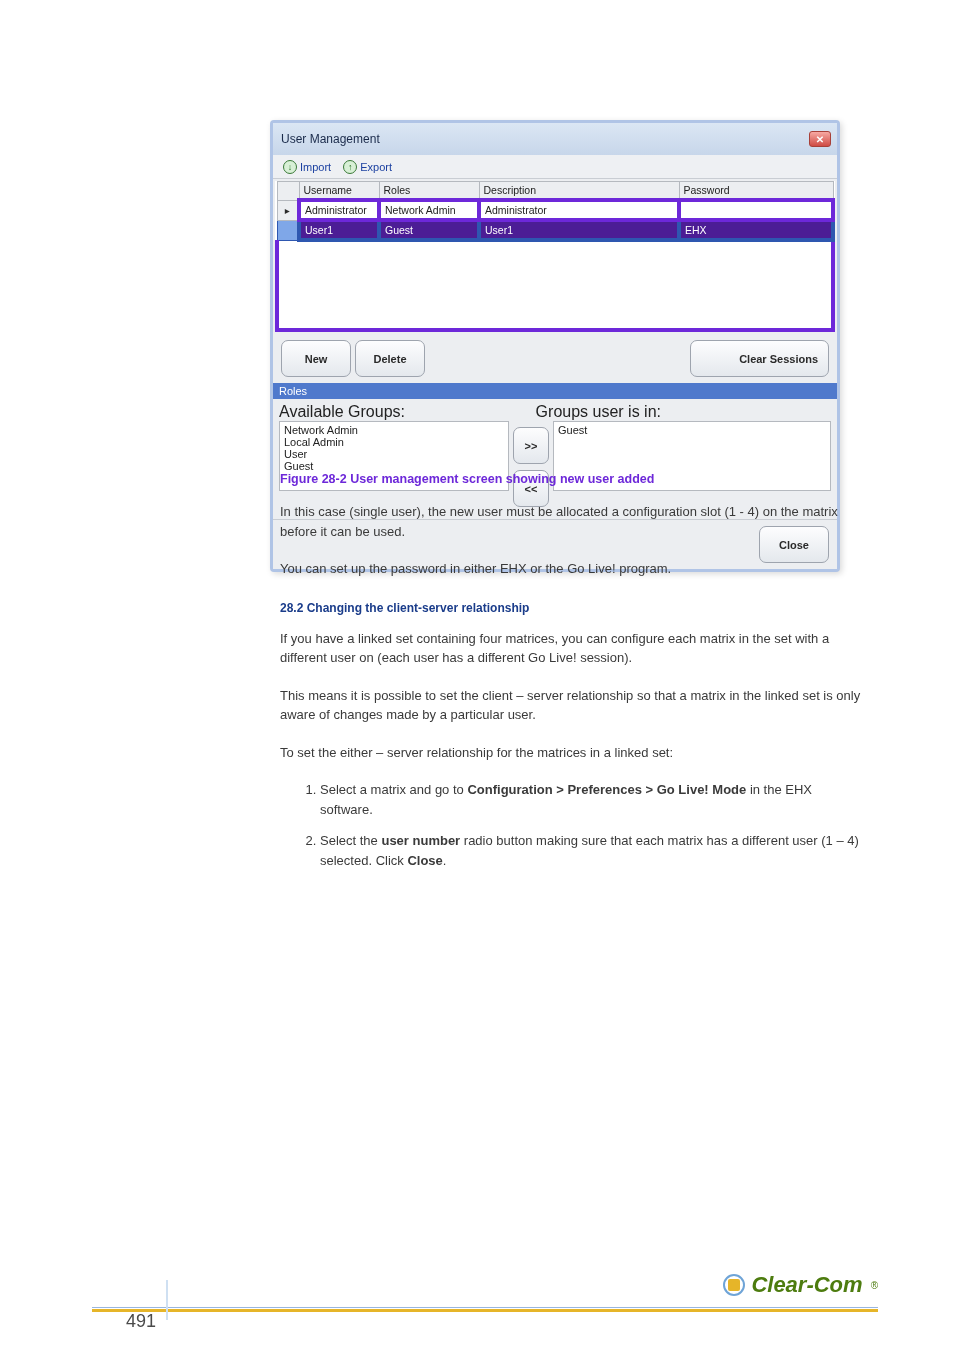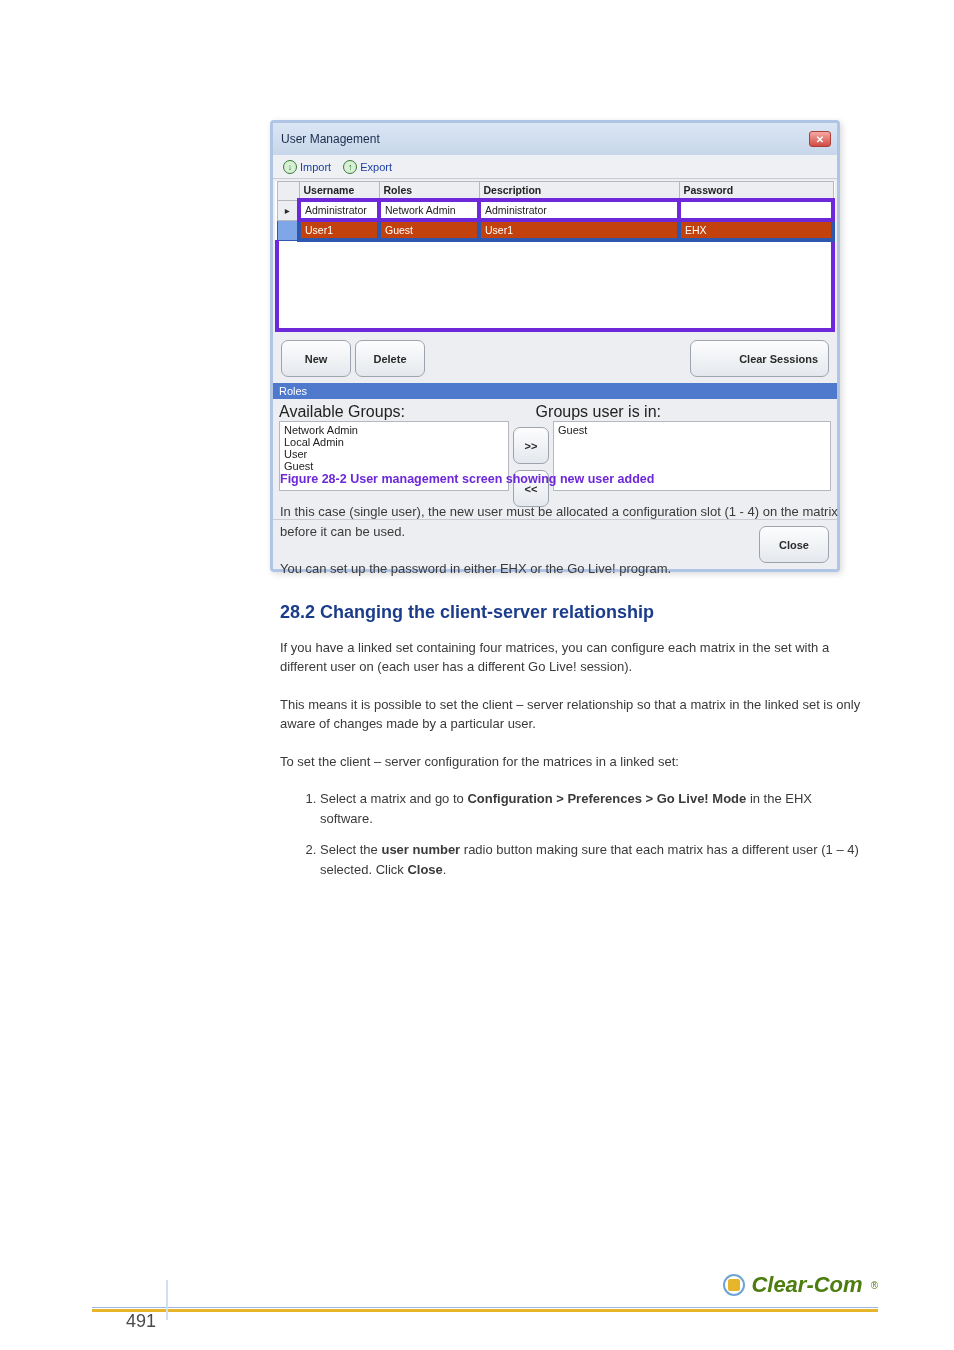--- a/index.html
+++ b/index.html
@@ -73,37 +73,37 @@
     .grid {
       width: 100%;
       border-collapse: collapse;
       font-size: 10.5px;
     }
     .grid th {
       background: #eceef1;
       border: 1px solid #b5b9bf;
       text-align: left;
       padding: 2px 4px;
-      font-weight: bold;
+      font-weight: normal;
       color: #222;
     }
     .grid td {
       border: 4px solid #6d28d9;
       padding: 2px 4px;
       color: #222;
       height: 16px;
     }
     .grid .row-selector {
       width: 22px;
       background: #eceef1;
       text-align: center;
       border: 1px solid #b5b9bf;
     }
     .grid tr.selected td {
-      background: #c2410c;
+      background: #4c1d95;
       color: #fff;
       border-color: #2e57b0;
     }
     .grid tr.selected .row-selector {
       background: #7fa7e8;
     }
     .row-selector .arrow {
       color: #2b2b2b;
       font-size: 10px;
     }
@@ -253,21 +253,21 @@
       top: 502px;
       left: 280px;
       right: 90px;
       font-size: 13px;
       color: #3a3a3a;
       line-height: 1.5;
     }
     .body-text p { margin-bottom: 18px; }
     .body-text h3 {
       color: #1a3c8a;
-      font-size: 18px;
+      font-size: 12px;
       font-weight: bold;
       margin: 20px 0 12px 0;
     }
     .body-text ol { padding-left: 40px; margin: 8px 0 16px 0; }
     .body-text ol li { margin-bottom: 12px; }
   </style>
 </head>
 <body>
 
 <div class="dialog">
@@ -357,21 +357,21 @@
 </div>
 
 <div class="caption">Figure 28-2 User management screen showing new user added</div>
 
 <div class="body-text">
   <p>In this case (single user), the new user must be allocated a configuration slot (1 - 4) on the matrix before it can be used.</p>
   <p>You can set up the password in either EHX or the Go Live! program.</p>
   <h3>28.2 Changing the client-server relationship</h3>
   <p>If you have a linked set containing four matrices, you can configure each matrix in the set with a different user on (each user has a different Go Live! session).</p>
   <p>This means it is possible to set the client – server relationship so that a matrix in the linked set is only aware of changes made by a particular user.</p>
-  <p>To set the client – server configuration for the matrices in a linked set:</p>
+  <p>To set the either – server relationship for the matrices in a linked set:</p>
   <ol>
     <li>
       <span>Select a matrix and go to </span><b>Configuration &gt; Preferences &gt; Go Live! Mode</b><span> in the EHX software.</span>
     </li>
     <li>
       <span>Select the </span><b>user number</b><span> radio button making sure that each matrix has a different user (1 – 4) selected. Click </span><b>Close</b><span>.</span>
     </li>
   </ol>
 </div>
 

